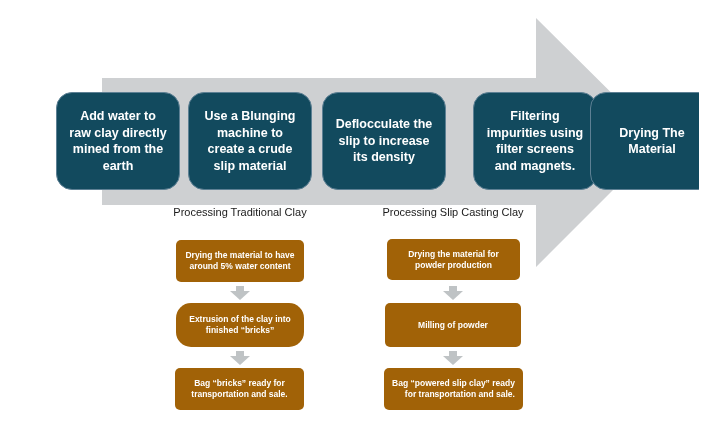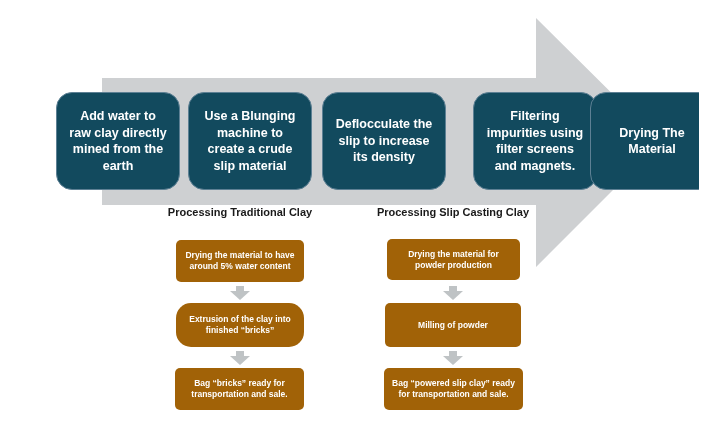--- a/index.html
+++ b/index.html
@@ -11,21 +11,21 @@
   .step {
     position:absolute; top:92px; height:98px; width:124px;
     background:#124a5e; border:1px solid #5d8094; border-radius:16px;
     color:#ffffff; font-weight:bold; font-size:12.5px; line-height:16.5px;
     display:flex; align-items:center; justify-content:center;
     text-align:center; box-sizing:border-box; padding:0 2px;
   }
   .step span, .sub span { white-space:pre-line; }
   .branch-title {
     position:absolute; top:206px; width:180px; text-align:center;
-    font-weight:bold; font-size:11px; color:#1a1a1a;
+    font-weight:normal; font-size:11px; color:#1a1a1a;
   }
   .sub {
     position:absolute; background:#a16207; border-radius:5px;
     color:#ffffff; font-weight:bold; font-size:8.5px; line-height:11px;
     display:flex; align-items:center; justify-content:center;
     text-align:center; box-sizing:border-box; padding:0 2px;
   }
   .down-arrow { position:absolute; width:22px; }
   .down-arrow .stem { width:8px; height:5px; background:#bfc3c5; margin:0 auto; }
   .down-arrow .head {
@@ -104,18 +104,18 @@
       <div class="stem"></div>
       <div class="head"></div>
     </div>
   <div class="sub" style="left:385px; top:303px; width:136px; height:44px;text-align:right;">
       <span>Milling of powder</span>
     </div>
   <div class="down-arrow" style="left:442px; top:351px;">
       <div class="stem"></div>
       <div class="head"></div>
     </div>
-  <div class="sub" style="left:384px; top:368px; width:139px; height:42px;">
+  <div class="sub" style="left:384px; top:368px; width:139px; height:42px;text-align:right;">
       <span>Bag “powered slip clay” ready
 for transportation and sale.</span>
     </div>
 
 </div>
 
 </body></html>

